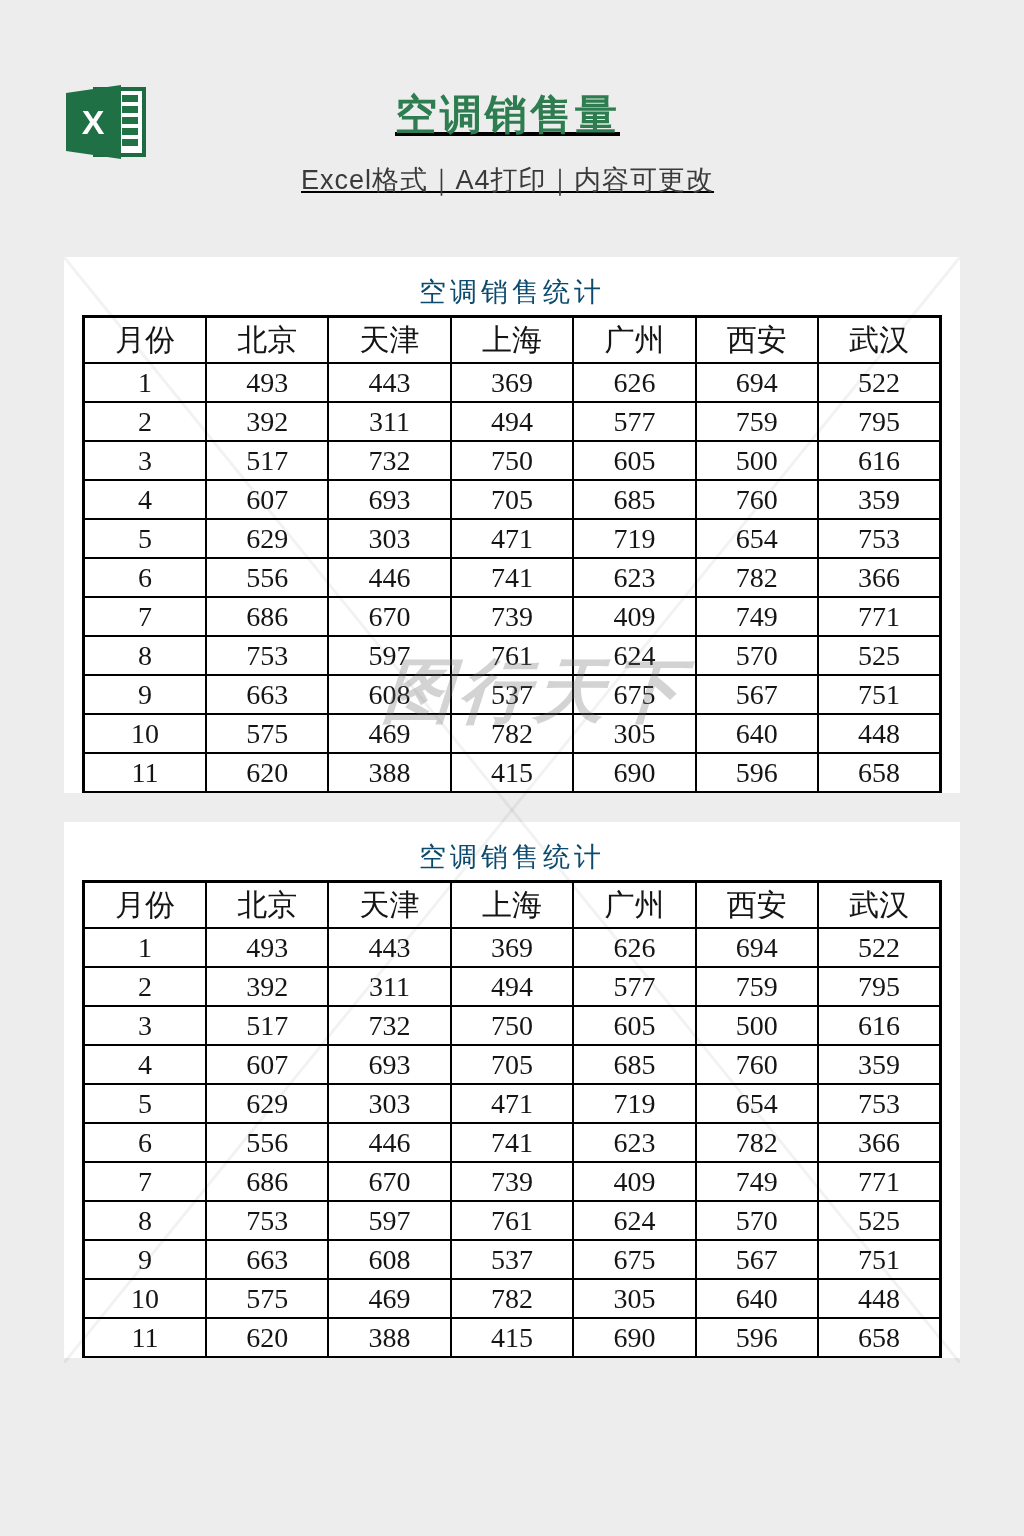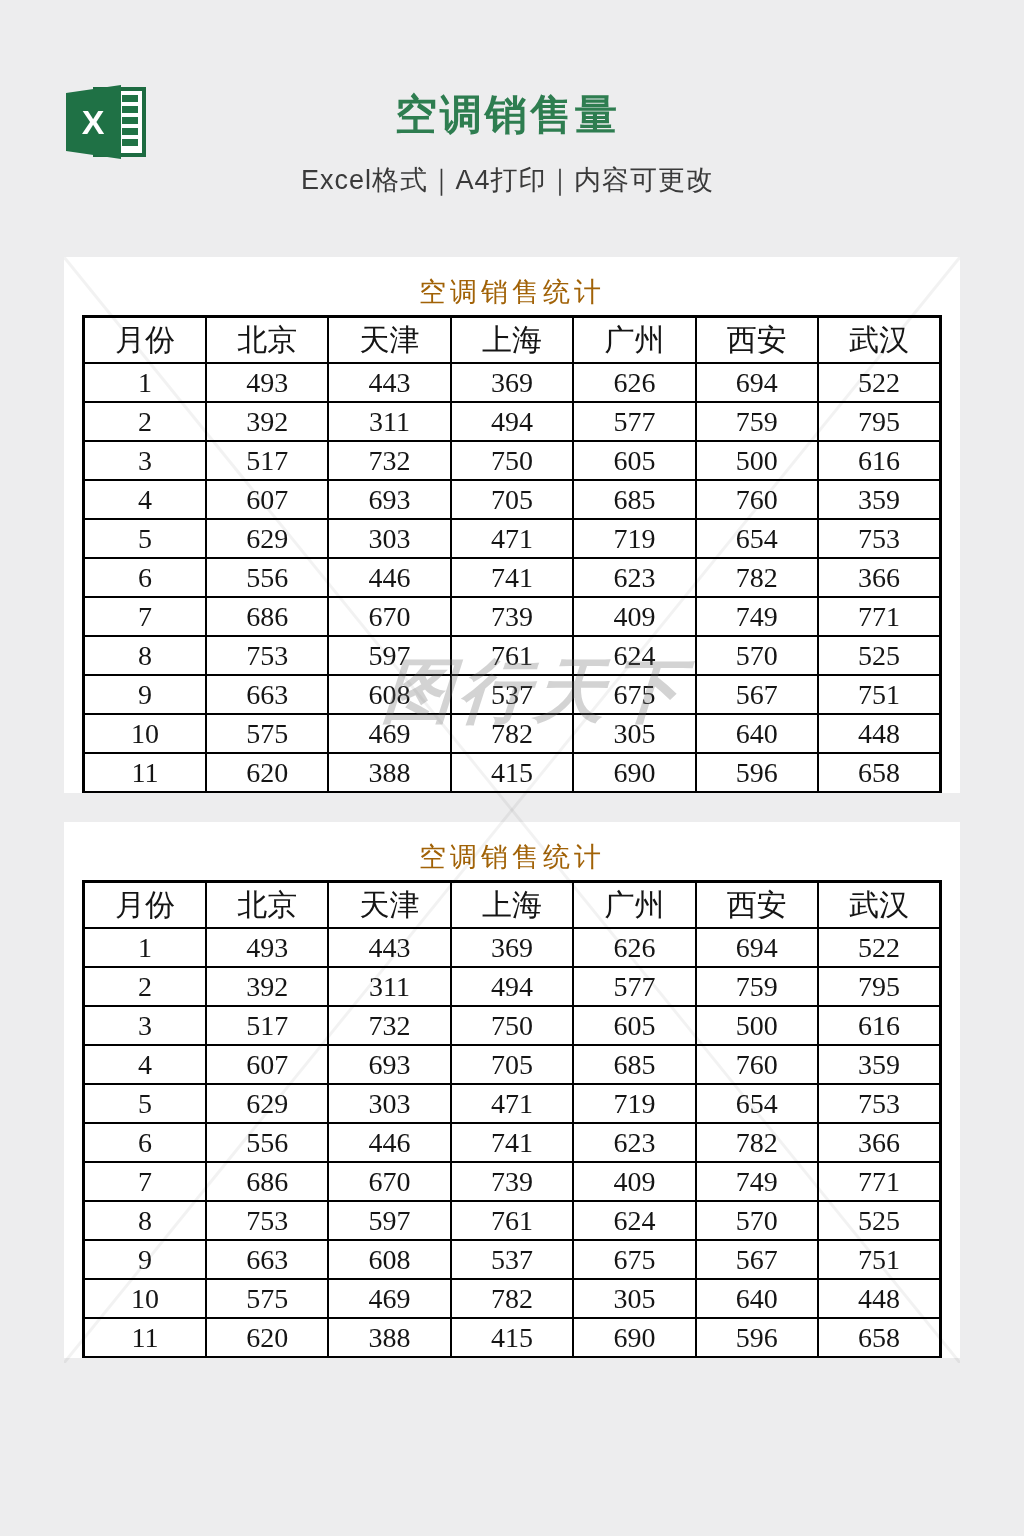--- a/index.html
+++ b/index.html
@@ -5,39 +5,39 @@
   html,body{margin:0;padding:0;}
   body{
     width:1024px;height:1536px;position:relative;overflow:hidden;
     background:#ededee;
     font-family:"Liberation Sans", sans-serif;
   }
   
   .excel-icon{position:absolute;left:66px;top:84px;width:80px;height:76px;}
   .header-text{
     position:absolute;top:92px;left:0;width:919px;box-sizing:border-box;
-    padding-left:96px;text-align:center;
+    padding-left:96px;text-align:center;text-decoration:underline;
   }
   .page-title{
     font-size:42px;font-weight:bold;letter-spacing:3px;line-height:46px;
   }
   .page-subtitle{
     margin-top:24px;font-size:27px;color:#3a3a3a;letter-spacing:1px;
   }
   
   .card{
     position:absolute;left:64px;width:896px;height:536px;background:#ffffff;
     overflow:hidden;
   }
   .card.first{top:257px;}
   .card.second{top:822px;}
   .sheet-title{
     margin-top:17px;height:32px;text-align:center;
     font-family:"Liberation Serif","DejaVu Serif",serif;
-    font-size:27px;color:#a16207;letter-spacing:4px;
+    font-size:27px;color:#0c4a6e;letter-spacing:4px;
   }
   table.sales{
     width:860px;margin:9px auto 0 auto;border-collapse:collapse;table-layout:fixed;
     font-family:"Liberation Serif","DejaVu Serif",serif;
     border:3px solid #000;
   }
   table.sales th, table.sales td{
     border:2px solid #000;text-align:center;vertical-align:middle;
     font-weight:normal;color:#151515;overflow:hidden;white-space:nowrap;
   }

